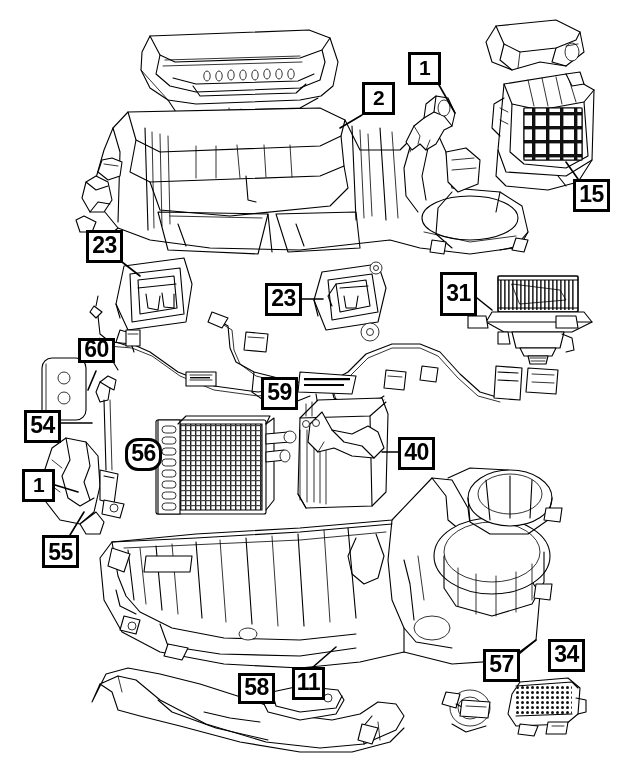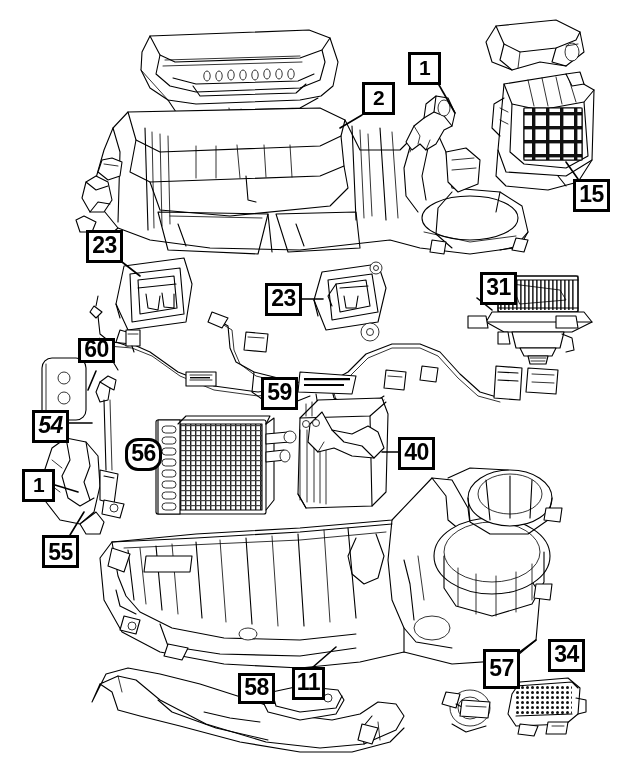--- a/index.html
+++ b/index.html
@@ -480,45 +480,45 @@
       </div>
       <div class="callout c-d" style="left: 573px; top: 179px; width: 37px; height: 33px;">
         <span class="callout-num">15</span>
       </div>
       <div class="callout c-d" style="left: 86px; top: 230px; width: 37px; height: 33px;">
         <span class="callout-num">23</span>
       </div>
       <div class="callout c-d" style="left: 265px; top: 283px; width: 37px; height: 33px;">
         <span class="callout-num">23</span>
       </div>
-      <div class="callout c-d" style="left: 440px; top: 272px; width: 37px; height: 33px; margin-left: 40px;">
+      <div class="callout c-d" style="left: 440px; top: 272px; width: 37px; height: 44px;">
         <span class="callout-num">31</span>
       </div>
       <div class="callout c-d" style="left: 78px; top: 338px; width: 37px; height: 25px;">
         <span class="callout-num">60</span>
       </div>
       <div class="callout c-d" style="left: 261px; top: 377px; width: 37px; height: 33px;">
         <span class="callout-num">59</span>
       </div>
-      <div class="callout c-d" style="left: 32px; top: 410px; width: 37px; height: 33px; font-style: italic;">
+      <div class="callout c-d" style="left: 24px; top: 410px; width: 37px; height: 33px;">
         <span class="callout-num">54</span>
       </div>
       <div class="callout c-d" style="left: 125px; top: 438px; width: 37px; height: 33px; border-radius: 13px;">
         <span class="callout-num">56</span>
       </div>
       <div class="callout c-d" style="left: 398px; top: 437px; width: 37px; height: 33px; justify-content: center;">
         <span class="callout-num">40</span>
       </div>
       <div class="callout c-1" style="left: 22px; top: 469px; width: 33px; height: 33px;">
         <span class="callout-num">1</span>
       </div>
       <div class="callout c-d" style="left: 42px; top: 535px; width: 37px; height: 33px; align-items: flex-end;">
         <span class="callout-num">55</span>
       </div>
-      <div class="callout c-d" style="left: 483px; top: 649px; width: 37px; height: 40px;">
+      <div class="callout c-d" style="left: 483px; top: 649px; width: 37px; height: 33px;">
         <span class="callout-num">57</span>
       </div>
       <div class="callout c-d" style="left: 548px; top: 639px; width: 37px; height: 33px;">
         <span class="callout-num">34</span>
       </div>
       <div class="callout c-d" style="left: 292px; top: 667px; width: 33px; height: 33px;">
         <span class="callout-num">11</span>
       </div>
       <div class="callout c-d" style="left: 238px; top: 673px; width: 37px; height: 31px;">
         <span class="callout-num">58</span>

